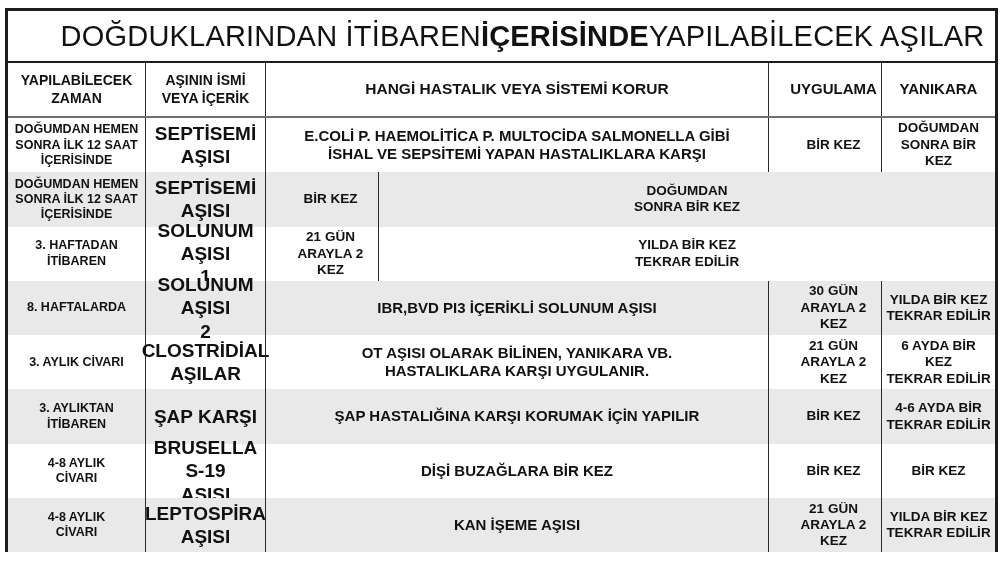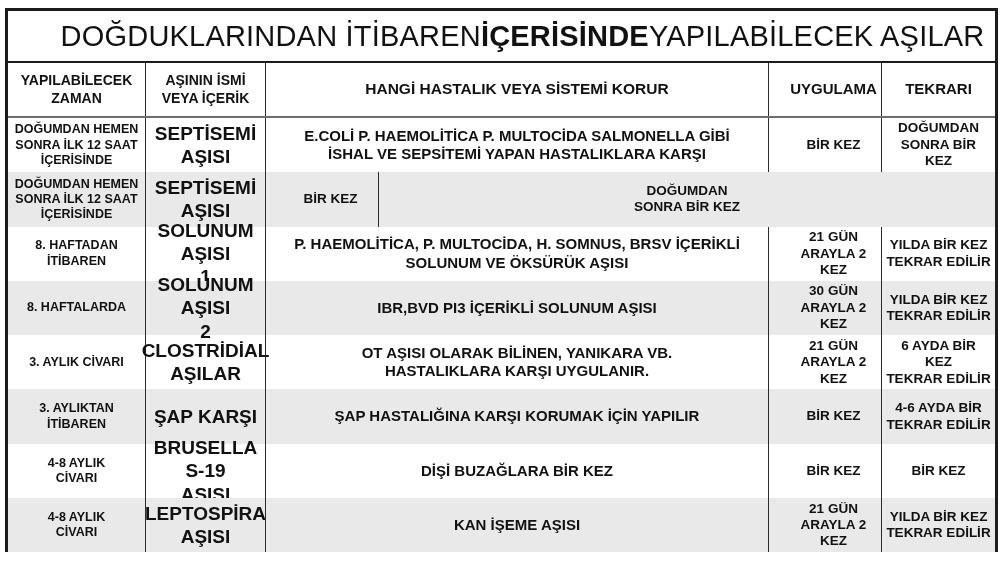--- a/index.html
+++ b/index.html
@@ -79,21 +79,21 @@
       <span> YAPILABİLECEK AŞILAR</span>
     </div>
 
     <div class="trow header-row">
       <div class="cell c1">YAPILABİLECEK
 ZAMAN</div>
       <div class="cell c2">AŞININ İSMİ
 VEYA İÇERİK</div>
       <div class="cell c3">HANGİ HASTALIK VEYA SİSTEMİ KORUR</div>
       <div class="cell c4">UYGULAMA</div>
-      <div class="cell c5">TEKRARI</div>
+      <div class="cell c5">YANIKARA</div>
     </div>
 
     <div>
   <div class="trow data-row">
     <div class="cell c1">DOĞUMDAN HEMEN
 SONRA İLK 12 SAAT
 İÇERİSİNDE</div>
     <div class="cell c2">SEPTİSEMİ AŞISI</div>
     <div class="cell c3">E.COLİ P. HAEMOLİTİCA P. MULTOCİDA SALMONELLA GİBİ
 İSHAL VE SEPSİTEMİ YAPAN HASTALIKLARA KARŞI</div>
@@ -106,26 +106,24 @@
     <div class="cell c1 alt">DOĞUMDAN HEMEN
 SONRA İLK 12 SAAT
 İÇERİSİNDE</div>
     <div class="cell c2 alt">SEPTİSEMİ AŞISI</div>
     <div class="cell c4 alt">BİR KEZ</div>
     <div class="cell c5 alt">DOĞUMDAN
 SONRA BİR KEZ</div>
   </div>
 
   <div class="trow data-row">
-    <div class="cell c1">8. HAFTADAN
+    <div class="cell c1">3. HAFTADAN
 İTİBAREN</div>
     <div class="cell c2">SOLUNUM AŞISI
 1</div>
-    <div class="cell c3">P. HAEMOLİTİCA, P. MULTOCİDA, H. SOMNUS, BRSV İÇERİKLİ
-SOLUNUM VE ÖKSÜRÜK AŞISI</div>
     <div class="cell c4">21 GÜN
 ARAYLA 2 KEZ</div>
     <div class="cell c5">YILDA BİR KEZ
 TEKRAR EDİLİR</div>
   </div>
 
   <div class="trow data-row">
     <div class="cell c1 alt">8. HAFTALARDA</div>
     <div class="cell c2 alt">SOLUNUM AŞISI
 2</div>

